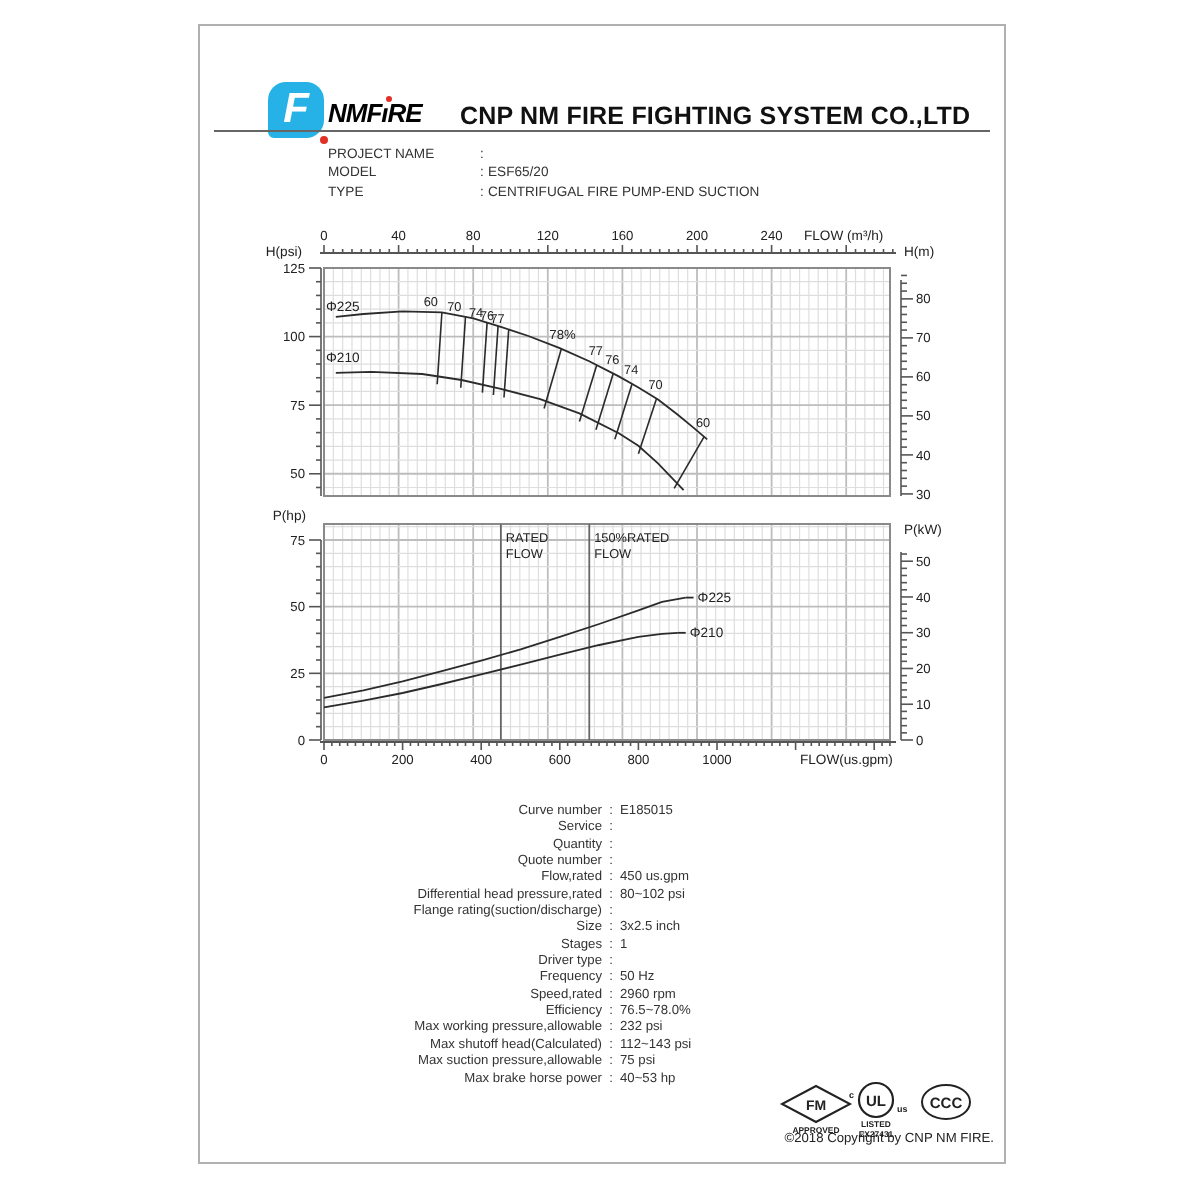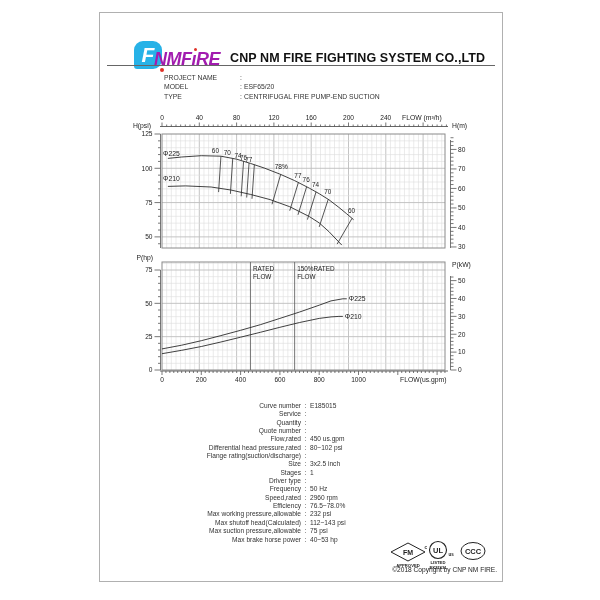--- a/index.html
+++ b/index.html
@@ -6,22 +6,22 @@
   .canvas{position:relative;width:600px;height:600px;background:#fff;overflow:hidden;
           font-family:"Liberation Sans",sans-serif;color:#222;}
   .page{position:absolute;left:99px;top:12px;width:402px;height:568px;
         border:1px solid #b0b0b0;background:#fff;}
   
   .logo{position:absolute;left:34px;top:28px;width:28px;height:28px;background:#27b2e7;
         border-radius:9px 9px 9px 3px;}
   .logo .f{position:absolute;left:0;top:1px;width:100%;text-align:center;color:#fff;
            font-weight:bold;font-style:italic;font-size:21px;line-height:26px;}
   .logo .reddot{position:absolute;right:-2px;bottom:-3px;width:4px;height:4px;background:#e03127;border-radius:50%;}
-  .brand{position:absolute;left:54px;top:36px;font-weight:bold;font-style:italic;
-         font-size:18px;letter-spacing:-0.5px;color:#a21caf;}
+  .brand{position:absolute;left:64px;top:36px;font-weight:bold;font-style:italic;
+         font-size:13px;letter-spacing:-0.5px;color:#000000;}
   .brand .ii{position:relative;}
   .brand .idot{position:absolute;left:2px;top:-1px;width:3px;height:3px;background:#e03127;border-radius:50%;}
   .title{position:absolute;left:130px;top:38px;font-weight:bold;font-size:12.5px;
          letter-spacing:0.1px;color:#111;white-space:nowrap;}
   .hrule{position:absolute;left:7px;top:52px;width:388px;height:0;border-top:1px solid #666;}
   
   .project{position:absolute;left:64px;top:60px;font-size:6.8px;line-height:9.4px;color:#333;}
   .prow{display:flex;}
   .plabel{width:74px;}
   .pcolon{width:6px;text-align:center;}

